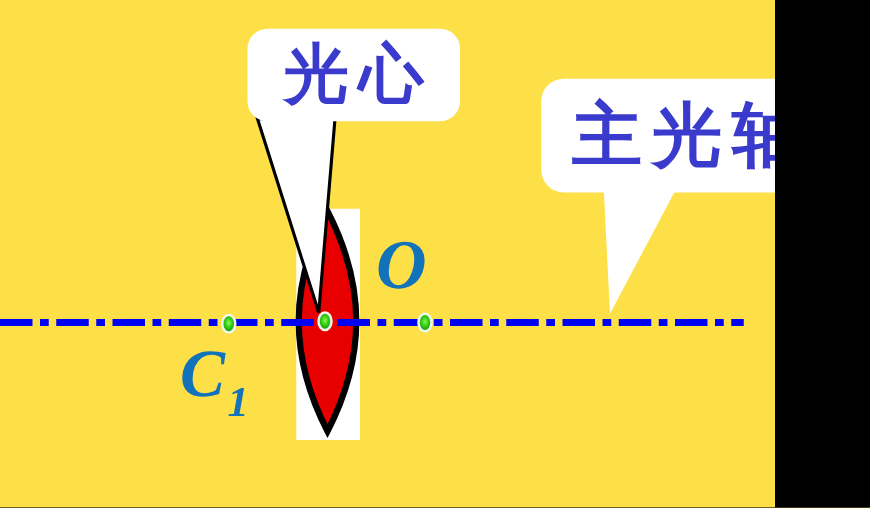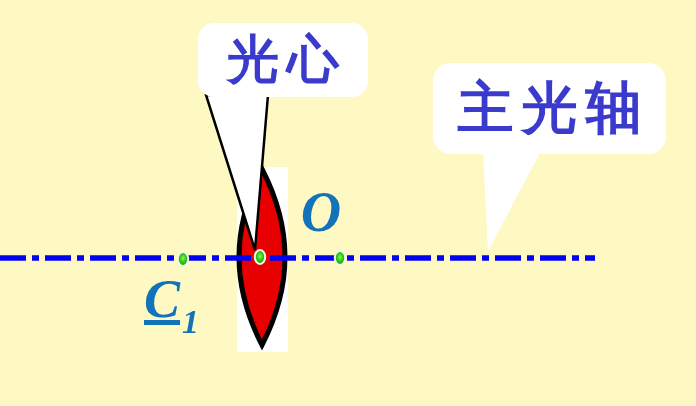--- a/index.html
+++ b/index.html
@@ -2,23 +2,23 @@
 <html><head>
 <meta charset="utf-8">
 <style>
   html, body {
     margin: 0;
     padding: 0;
     background: #000000;
   }
   #stage {
     position: relative;
-    width: 696px;
+    width: 620px;
     height: 406px;
-    background: #fef9c3;
+    background: #fde047;
     overflow: hidden;
     font-family: "Liberation Serif", "DejaVu Serif", serif;
   }
   #diagram-svg {
     position: absolute;
     left: 0;
     top: 0;
     width: 696px;
     height: 406px;
   }
@@ -63,21 +63,21 @@
     white-space: nowrap;
   }
   #label-O {
     left: 293px;
     top: 184px;
     width: 56px;
     font-size: 56px;
     text-align: center;
     line-height: 1;
   }
-  #label-C1 { left: 144px; top: 272px; font-size: 54px; line-height: 1; text-decoration: underline; }
+  #label-C1 { left: 144px; top: 272px; font-size: 54px; line-height: 1; }
   #label-C2 { left: 314px; top: 272px; font-size: 54px; line-height: 1; }
   .sub {
     display: inline-block;
     font-size: 34px;
     font-style: italic;
     transform: translateY(16px);
     margin-left: 2px;
   }
 </style>
 </head>

